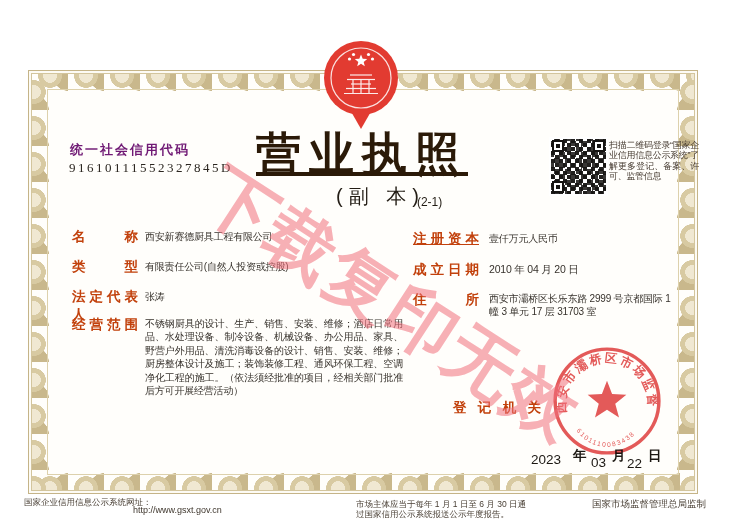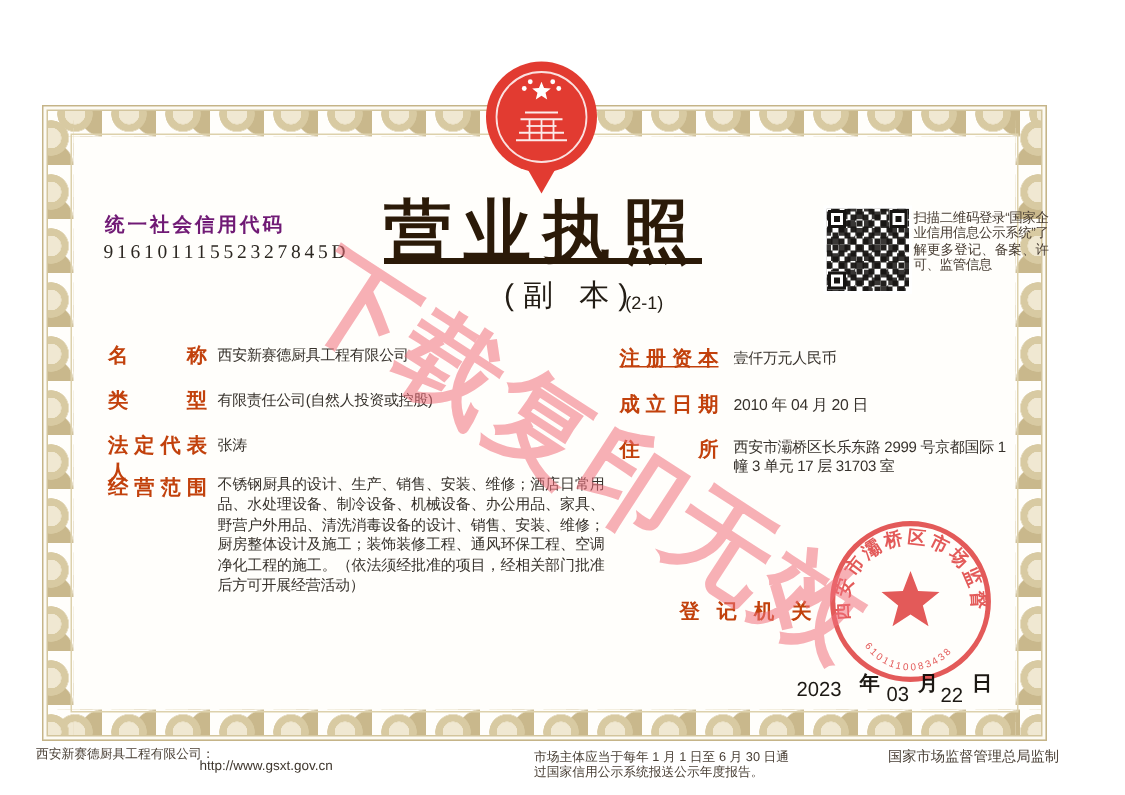--- a/index.html
+++ b/index.html
@@ -173,18 +173,18 @@
     <text font-size="12" fill="#e04848" font-weight="bold" letter-spacing="2.2" font-family="Liberation Sans, sans-serif">
       <textPath href="#arcTop">西安市灞桥区市场监督管理局</textPath>
     </text>
     <text font-size="6.5" fill="#e04848" letter-spacing="1.6" font-family="Liberation Sans, sans-serif">
       <textPath href="#arcBottom">6101110083438</textPath>
     </text>
   </svg>
 
   <div class="abs watermark">下载复印无效</div>
 
-  <div class="abs foot foot-left-label">西安新赛德厨具工程有限公司：</div>
+  <div class="abs foot foot-left-label">国家企业信用信息公示系统网址：</div>
   <div class="abs foot foot-left-url">http://www.gsxt.gov.cn</div>
   <div class="abs foot foot-middle">市场主体应当于每年 1 月 1 日至 6 月 30 日通过国家信用公示系统报送公示年度报告。</div>
   <div class="abs foot foot-right">国家市场监督管理总局监制</div>
 
 </div>
 
 </body></html>

